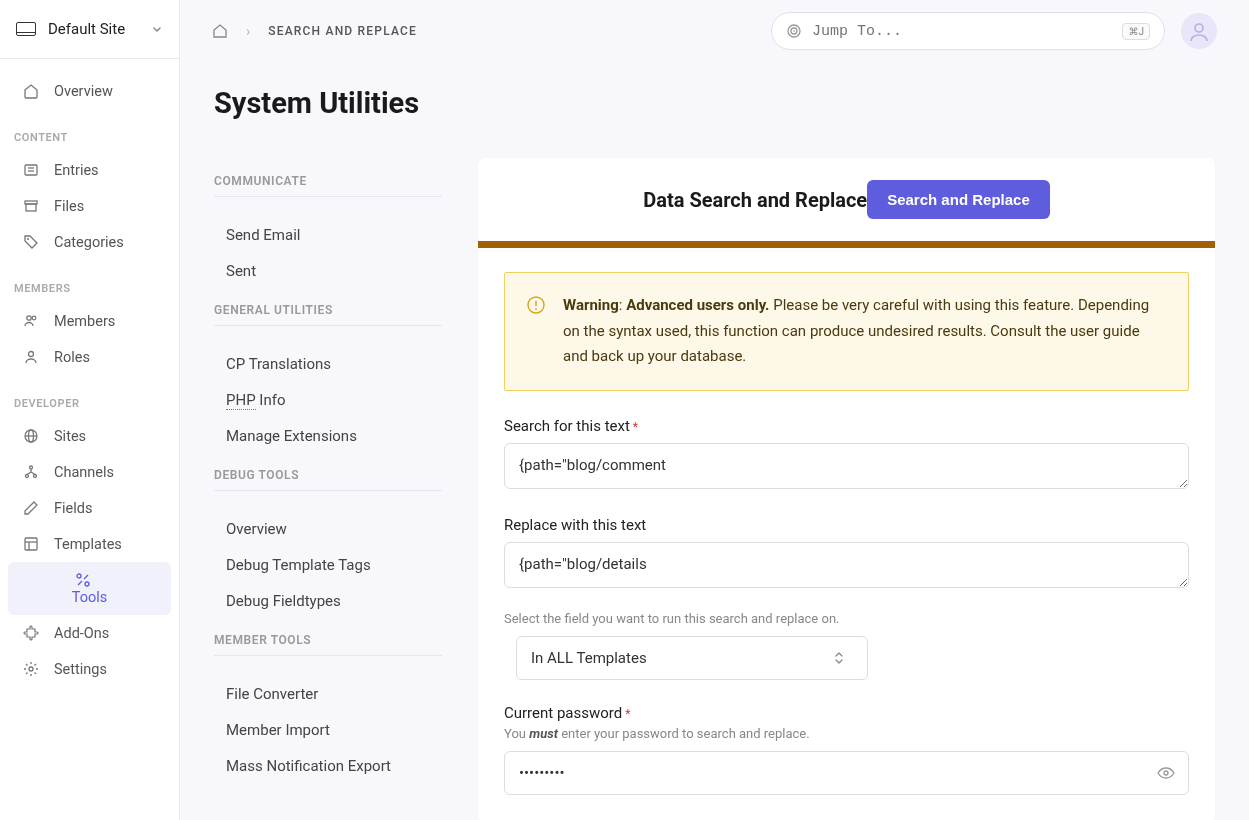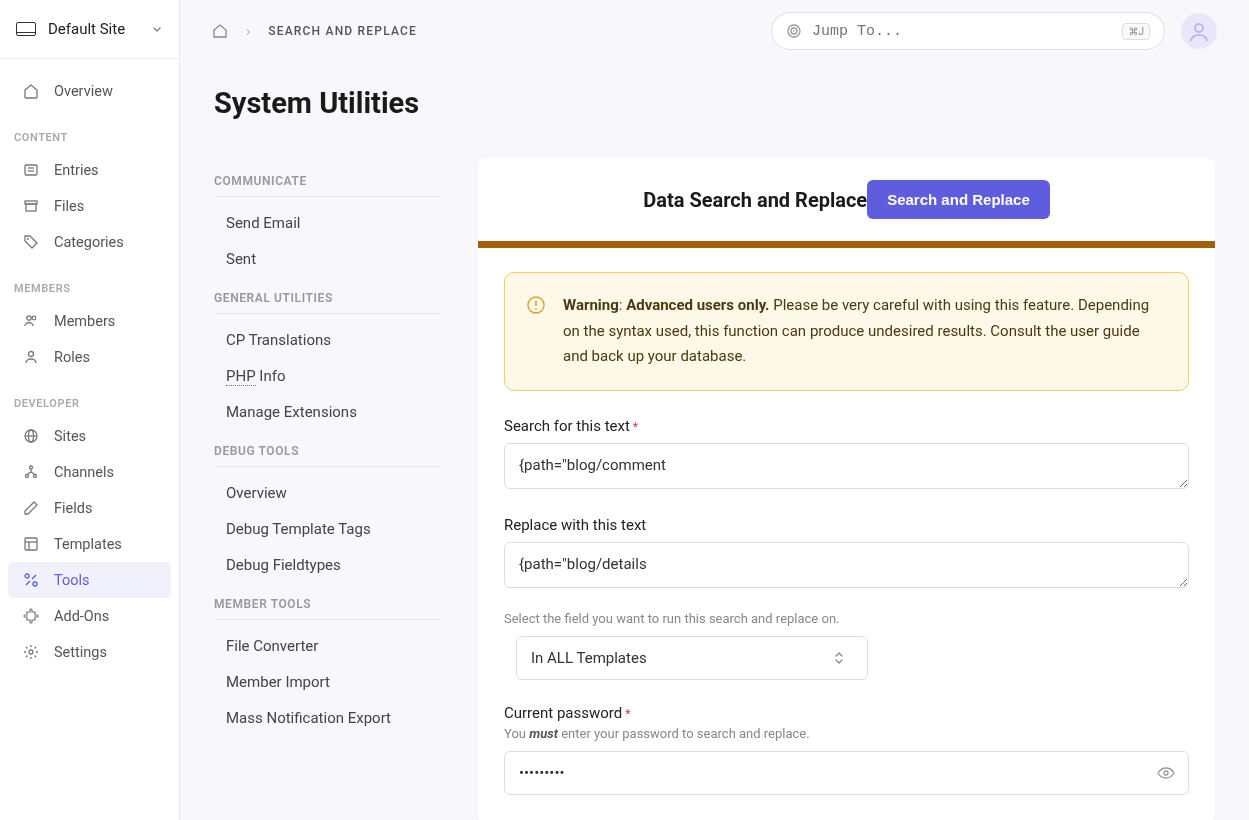--- a/index.html
+++ b/index.html
@@ -7,48 +7,48 @@
 .layout { display: flex; width: 1249px; height: 820px; }
 .sidebar { width: 180px; background: #fff; border-right: 1px solid #e8e8ef; display: flex; flex-direction: column; }
 .site-select { display: flex; align-items: center; padding: 20px 16px; border-bottom: 1px solid #e8e8ef; cursor: pointer; }
 .site-select .icon { width: 20px; height: 14px; border: 1.5px solid #333; border-radius: 2px; position: relative; margin-right: 12px; }
 .site-select .icon::after { content: ""; position: absolute; left: 0; right: 0; bottom: 2px; height: 1.5px; background: #333; }
 .site-select .label { flex: 1; font-size: 15px; color: #222; }
 .site-select .chev { color: #888; }
 .sb-body { padding: 14px 0 20px; overflow-y: auto; }
 .sb-heading { font-size: 11px; letter-spacing: 0.6px; color: #aaa; font-weight: 600; padding: 22px 14px 8px; }
 .sb-item { display: flex; align-items: center; padding: 9px 14px; cursor: pointer; color: #555; border-radius: 6px; margin: 0 8px; }
-.sb-item.active { background: #f1f1fb; color: #5D5DDE; }
+.sb-item.active { background: #f1f1fb; color: #5D5DDE; flex-direction: column; }
 .sb-item .ic { width: 18px; height: 18px; margin-right: 14px; display: flex; align-items: center; justify-content: center; color: #777; }
 .sb-item.active .ic { color: #5D5DDE; }
 .sb-item .txt { font-size: 14.5px; }
 .main { flex: 1; display: flex; flex-direction: column; overflow: hidden; }
 .topbar { display: flex; align-items: center; padding: 12px 32px; gap: 16px; }
 .crumb { display: flex; align-items: center; gap: 18px; color: #888; }
 .crumb .home { width: 16px; height: 14px; }
 .crumb .sep { color: #bbb; }
 .crumb .cur { font-size: 12px; letter-spacing: 1.2px; color: #555; font-weight: 500; }
 .spacer { flex: 1; }
 .jump { display: flex; align-items: center; width: 394px; height: 38px; border: 1px solid #e0e0eb; border-radius: 20px; background: #fff; padding: 0 14px; gap: 10px; }
 .jump .target { width: 16px; height: 16px; color: #999; }
 .jump input { border: none; outline: none; flex: 1; font-size: 15px; color: #555; background: transparent; font-family: Liberation Mono, monospace; }
 .jump .kbd { font-size: 10px; color: #888; border: 1px solid #ddd; border-radius: 4px; padding: 2px 5px; background: #fafafa; }
 .avatar { width: 36px; height: 36px; border-radius: 50%; background: #e9e6fa; display: flex; align-items: center; justify-content: center; }
 .content { flex: 1; overflow-y: auto; padding: 10px 34px 30px; display: flex; gap: 36px; align-items: flex-start; }
 .page-title-wrap { padding: 24px 34px 0; }
 .page-title { font-size: 29px; font-weight: 700; color: #1a1a1a; }
 .subnav { width: 228px; padding-top: 30px; }
-.sn-head { font-size: 12px; letter-spacing: 0.6px; color: #999; font-weight: 600; padding: 14px 0 8px; border-bottom: 1px solid #e6e6ee; margin-bottom: 8px; }
+.sn-head { font-size: 12px; letter-spacing: 0.6px; color: #999; font-weight: 600; padding: 14px 0 8px; border-bottom: 1px solid #e6e6ee; margin-bottom: 20px; }
 .sn-item { padding: 9px 12px; font-size: 15px; color: #444; cursor: pointer; border-radius: 4px; }
 .panel { flex: 1; background: #fff; border-radius: 8px; box-shadow: 0 1px 2px rgba(0,0,0,0.04); margin-top: 28px; }
 .panel-head { display: flex; align-items: center; justify-content: center; padding: 22px 26px; border-bottom: 7px solid #a16207; }
 .panel-title { font-size: 20px; font-weight: 700; color: #1a1a1a; }
 .btn-primary { background: #5D5DDE; color: #fff; border: none; border-radius: 6px; padding: 11px 20px; font-size: 15px; font-weight: 600; cursor: pointer; }
 .panel-body { padding: 24px 26px; }
-.alert { display: flex; gap: 18px; background: #fef8e8; border: 1px solid #f0d060; border-radius: 10px; padding: 20px 22px; margin-bottom: 26px; }
+.alert { display: flex; gap: 18px; background: #fef8e8; border: 1px solid #f0d060; border-radius: 2px; padding: 20px 22px; margin-bottom: 26px; }
 .alert .aic { width: 18px; height: 18px; flex-shrink: 0; margin-top: 3px; }
 .alert .msg { font-size: 15px; color: #4a3a10; line-height: 1.7; }
 .field { margin-bottom: 24px; }
 .field-label { font-size: 15px; font-weight: 400; color: #222; margin-bottom: 8px; display: block; }
 .req { color: #d33; font-size: 12px; margin-left: 3px; }
 .help { font-size: 13px; color: #888; margin-bottom: 10px; margin-top: -4px; }
 .help b { color: #555; font-style: italic; }
 textarea.inp, input.inp, .select { width: 100%; border: 1px solid #ddd; border-radius: 6px; padding: 12px 14px; font-size: 15px; font-family: inherit; color: #333; background: #fff; resize: vertical; }
 textarea.inp { height: 46px; min-height: 46px; }
 .select-wrap { position: relative; width: 352px; }

